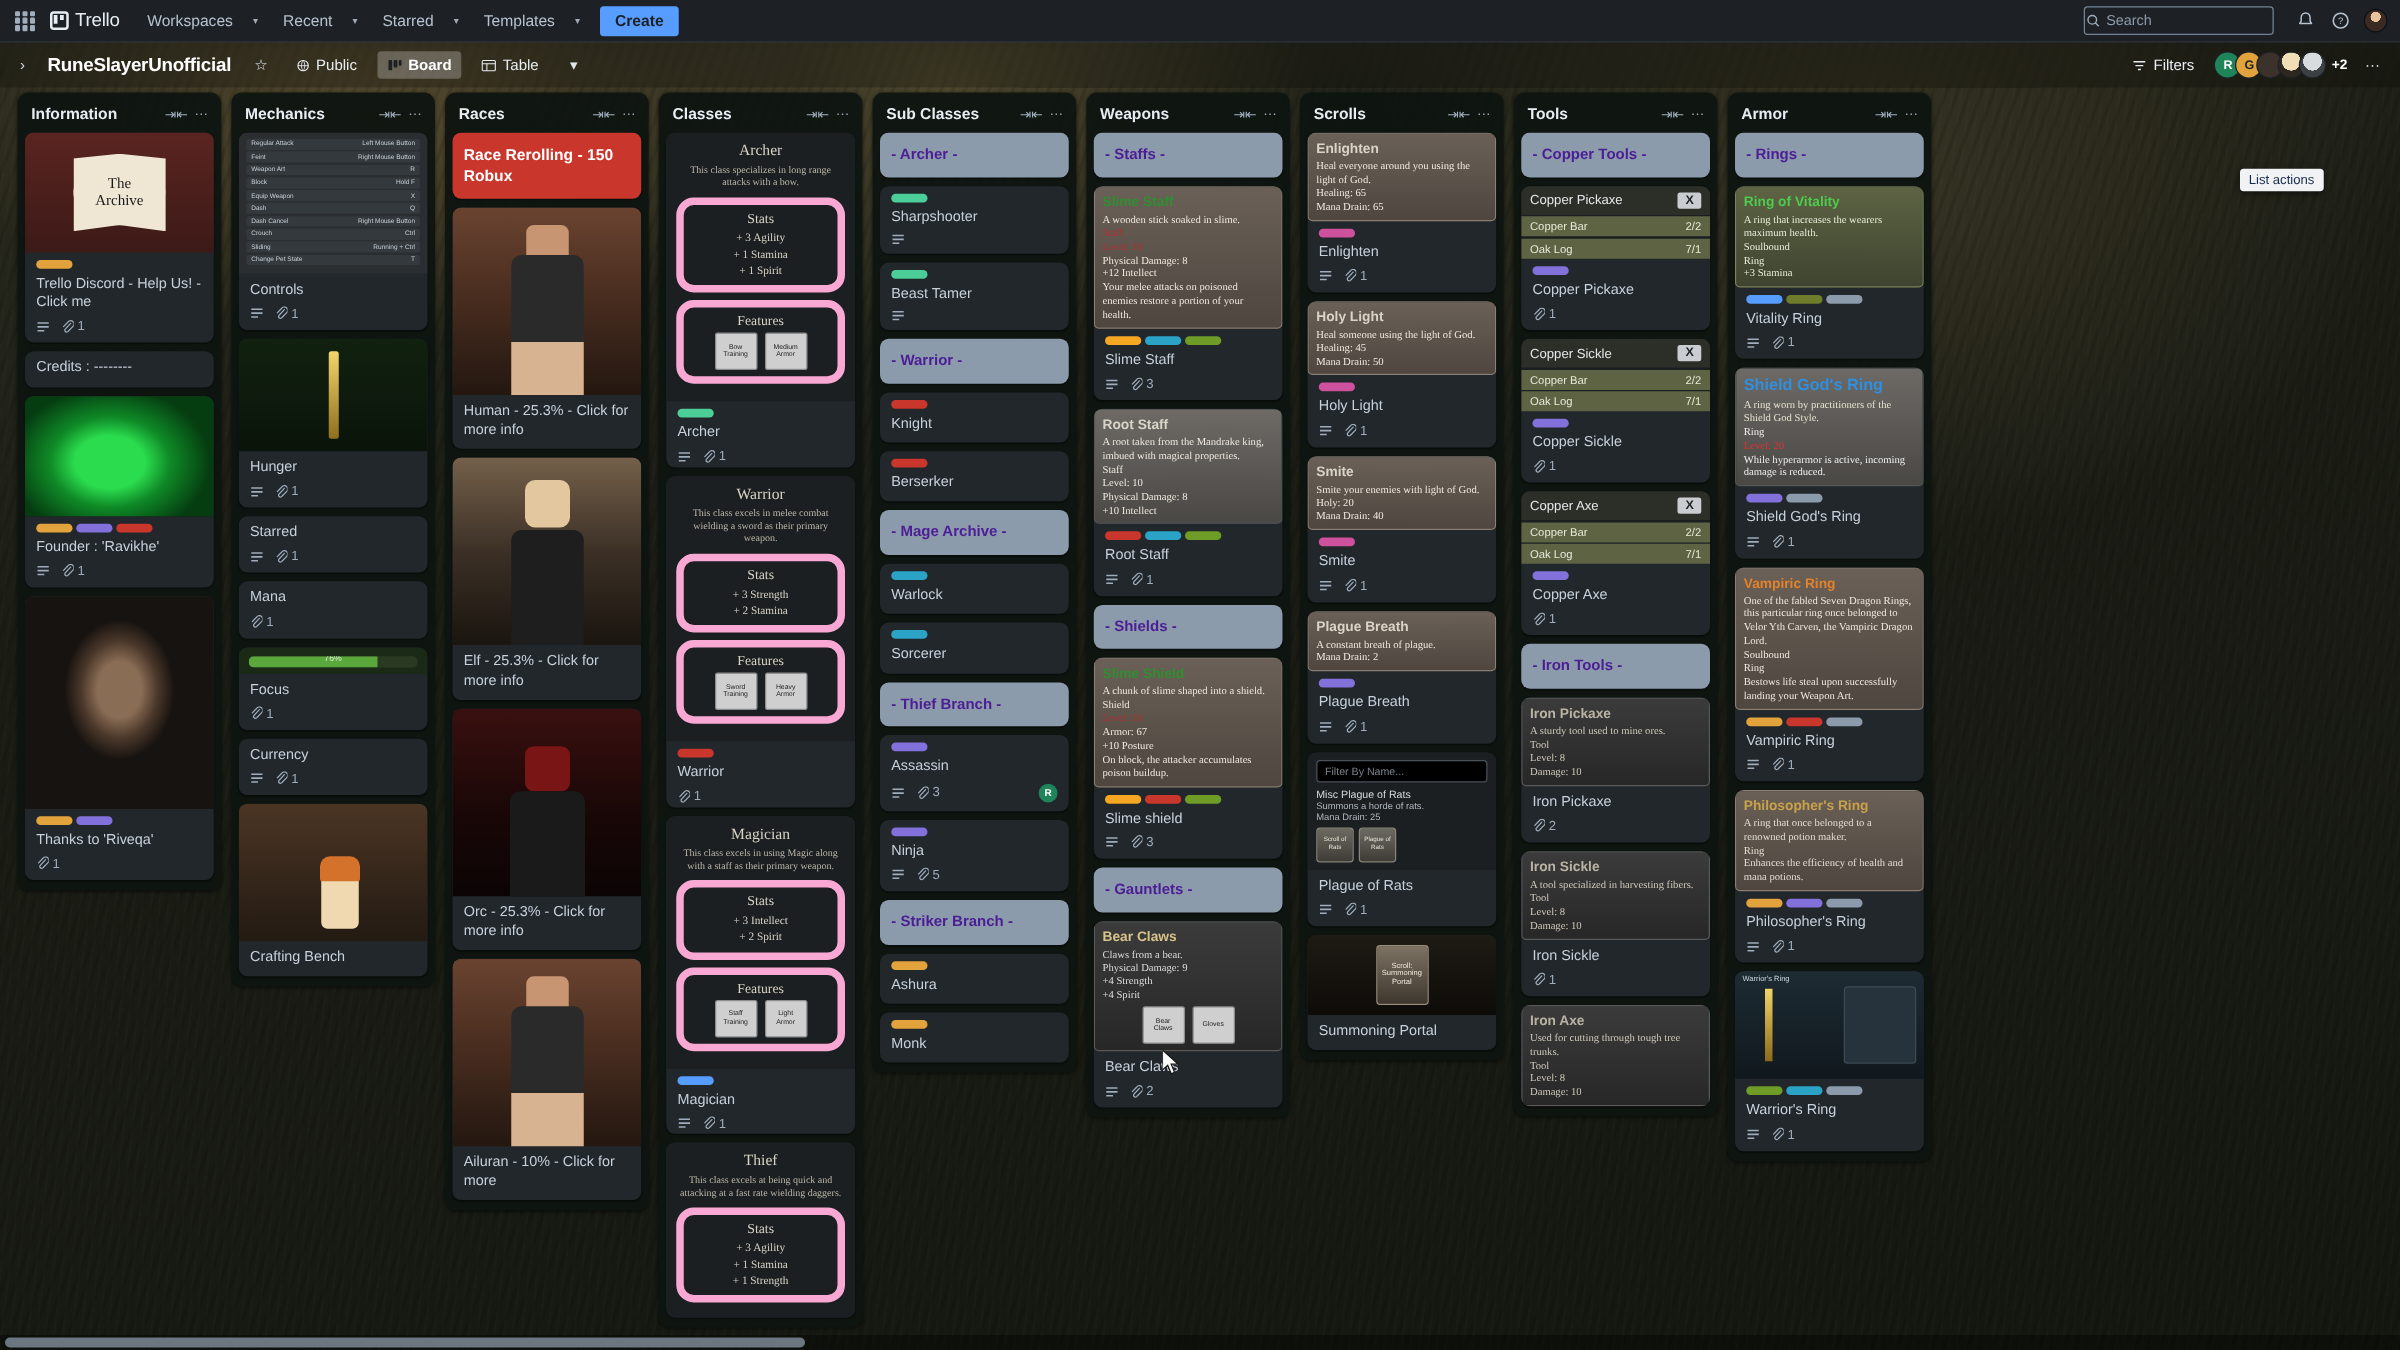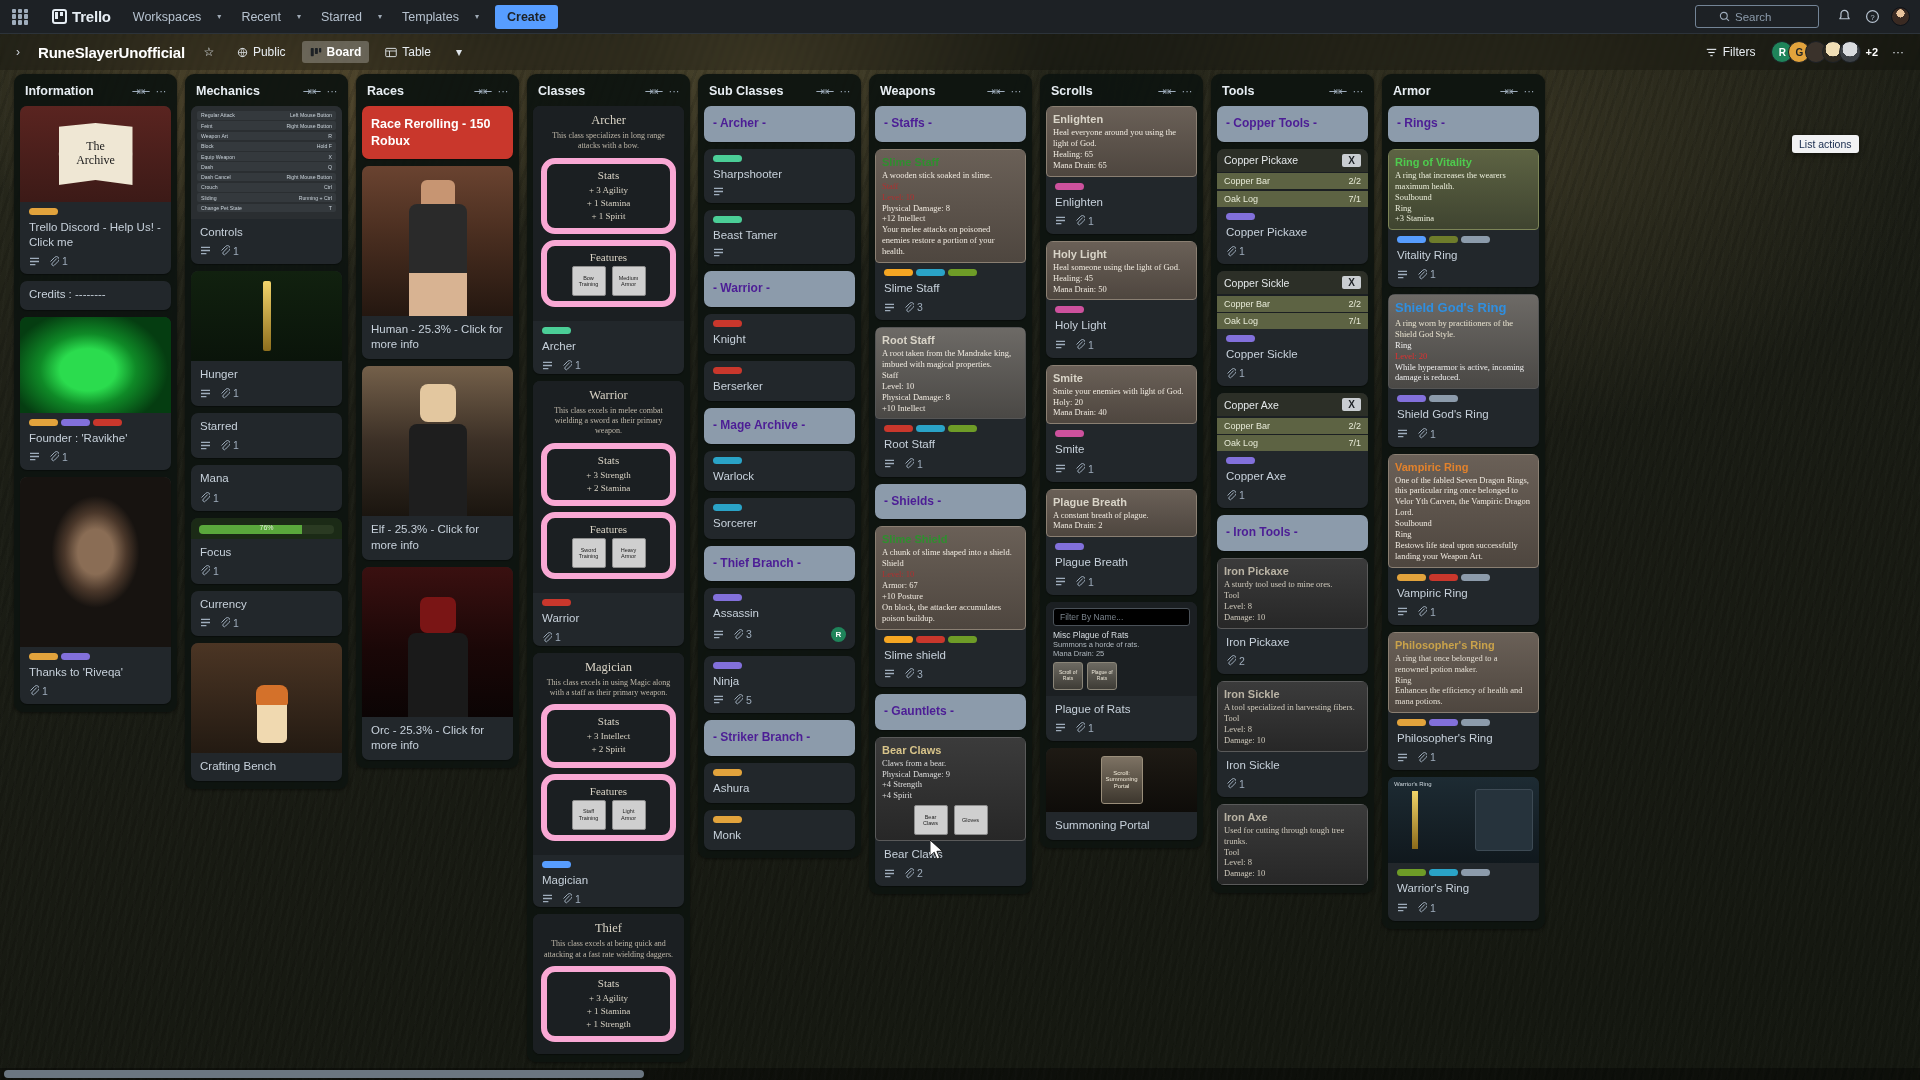--- a/index.html
+++ b/index.html
@@ -6,34 +6,34 @@
   html,body { width:1920px; height:1080px; overflow:hidden;
     font-family:"Liberation Sans", sans-serif; }
   body { background:#1d2125; color:#b6c2cf; }
 
   
   #topnav { height:34px; background:#1d2125; display:flex; align-items:center;
             padding:0 10px; gap:4px; border-bottom:1px solid #2c333a; position:relative; z-index:40;}
   .grid-ic { width:20px;height:20px;display:grid;grid-template-columns:repeat(3,1fr);
              gap:1.5px; padding:2px; cursor:pointer;}
   .grid-ic i { background:#9fadbc; border-radius:1px; display:block; }
-  .brand { display:flex;align-items:center;gap:5px;font-weight:bold;font-size:15px;
-           color:#e6edf3; margin-right:10px; margin-left:18px; letter-spacing:-.2px;justify-content:space-between;}
+  .brand { display:flex;align-items:center;gap:5px;font-weight:normal;font-size:15px;
+           color:#e6edf3; margin-right:10px; margin-left:6px; letter-spacing:-.2px;justify-content:space-between;}
   .brand .bsq { width:15px;height:15px;border:2px solid #e6edf3;border-radius:3px;
                 position:relative; }
   .brand .bsq::before{content:"";position:absolute;left:1px;top:1px;width:3px;height:7px;background:#e6edf3;}
   .brand .bsq::after{content:"";position:absolute;left:6px;top:1px;width:3px;height:4px;background:#e6edf3;}
   .navbtn { font-size:12.5px;color:#b6c2cf;padding:5px 8px;border-radius:3px;cursor:pointer;
             display:flex;align-items:center;gap:16px;white-space:nowrap;}
   .caret { font-size:8px; opacity:.85; }
   .createbtn { background:#579dff;color:#1d2125;font-size:12.5px;font-weight:600;
                padding:5px 12px;border-radius:3px;cursor:pointer;margin-left:4px;}
   #topnav .spacer { flex:1; }
-  .searchbox { width:124px;height:23px;border:1px solid #738496;border-radius:3px;
-               display:flex;align-items:center;gap:5px;padding:0 23px;font-size:11.5px;
+  .searchbox { width:152px;height:23px;border:1px solid #738496;border-radius:3px;
+               display:flex;align-items:center;gap:5px;padding:0 1px;font-size:11.5px;
                color:#8c9bab; background:transparent;}
   .tn-icons { display:flex;align-items:center;gap:10px;margin-left:12px;}
   .tn-ic { width:18px;height:18px;color:#b6c2cf;cursor:pointer;display:flex;align-items:center;justify-content:center;}
   .avatar-top { width:19px;height:19px;border-radius:50%;
         background:radial-gradient(circle at 50% 32%, #e9c39b 0 28%, #3a2a22 29% 100%);
         border:1px solid #0d1117; cursor:pointer;}
 
   
   #boardwrap { position:relative; width:1920px; height:1046px; overflow:hidden;
       background:
@@ -596,20 +596,29 @@
           </div>
           <div class="card">
             <div class="cov-dark">
               <div class="hd"></div>
               <div class="fig"></div>
             </div>
             <div class="cbody">
               <div class="ctitle">Orc - 25.3% - Click for more info</div>
             </div>
           </div>
+          <div class="card">
+            <div class="cov-char">
+              <div class="hd"></div>
+              <div class="fig"></div>
+            </div>
+            <div class="cbody">
+              <div class="ctitle">Ailuran - 10% - Click for more</div>
+            </div>
+          </div>
         </div>
       </div>
       <div class="list">
         <div class="list-hdr">
           <div class="list-title">Classes</div>
           <div class="lh-ic">⇥⇤</div>
           <div class="lh-ic">···</div>
         </div>
         <div class="cards">
           <div class="card">

